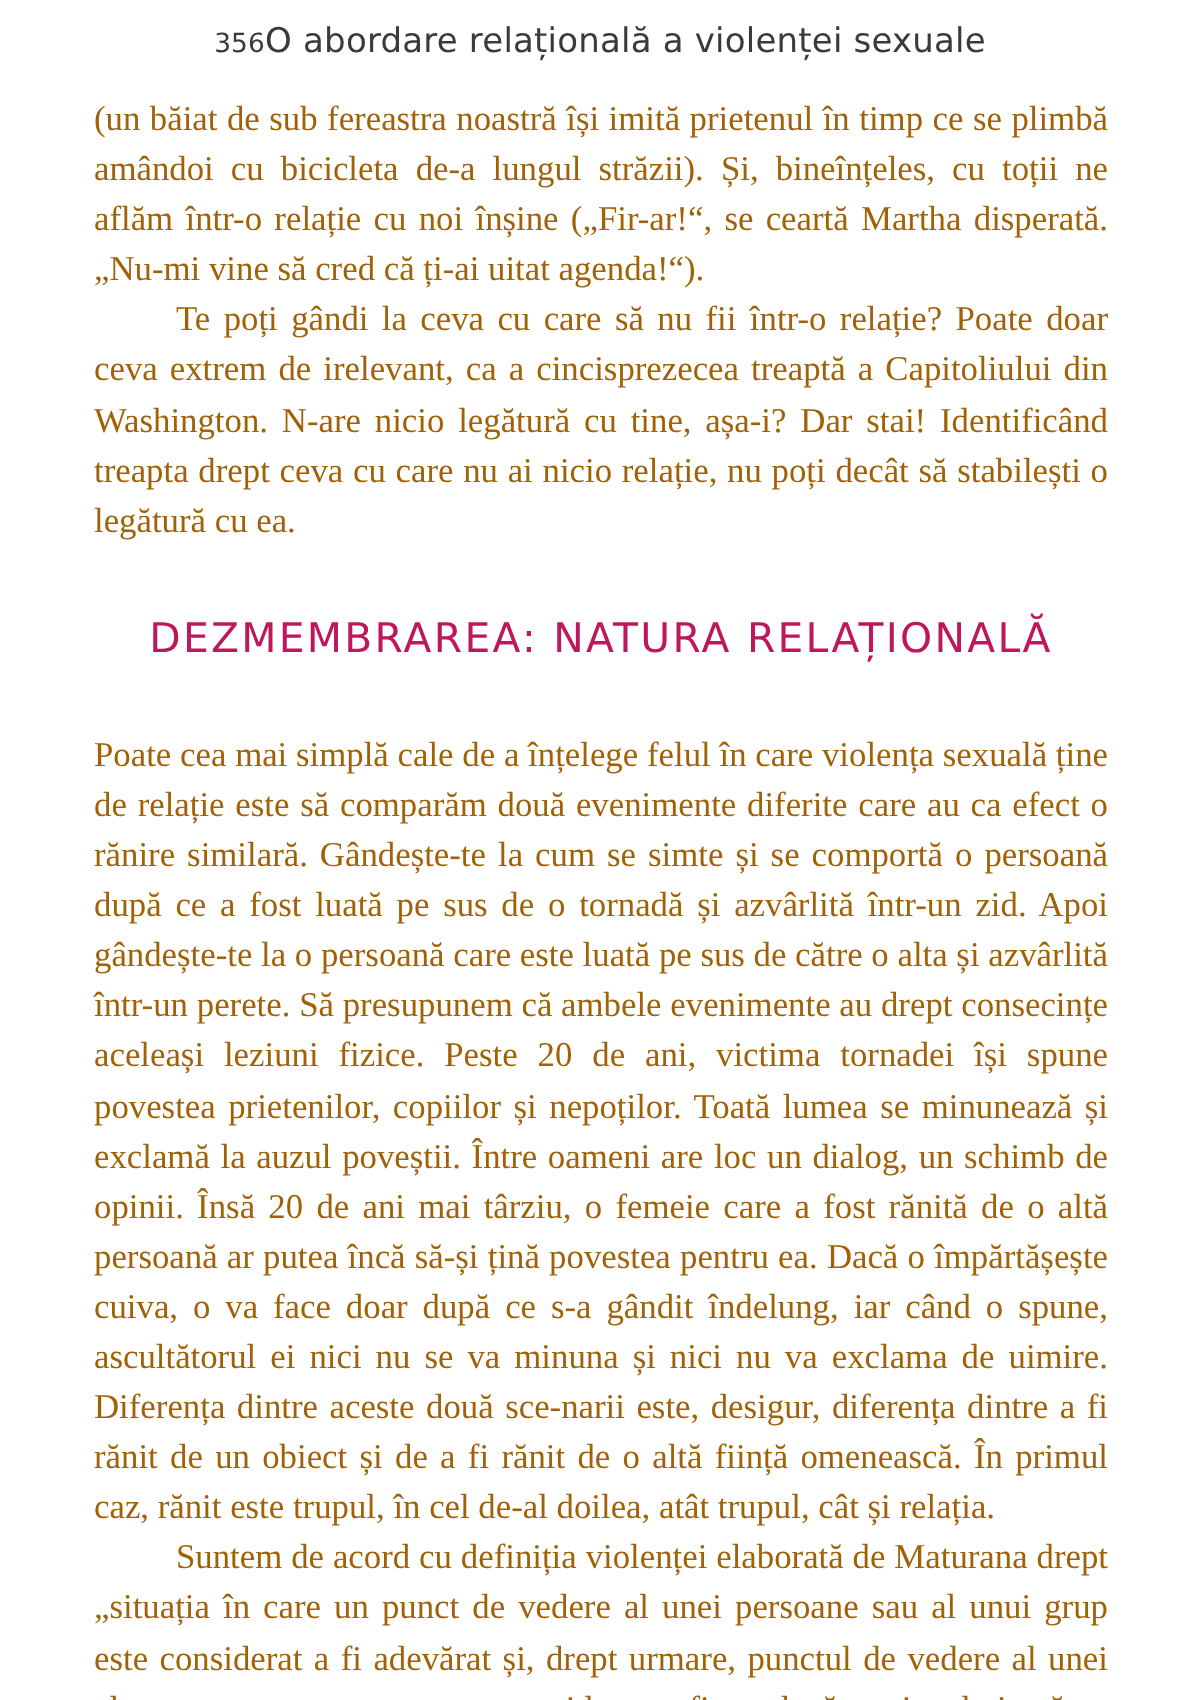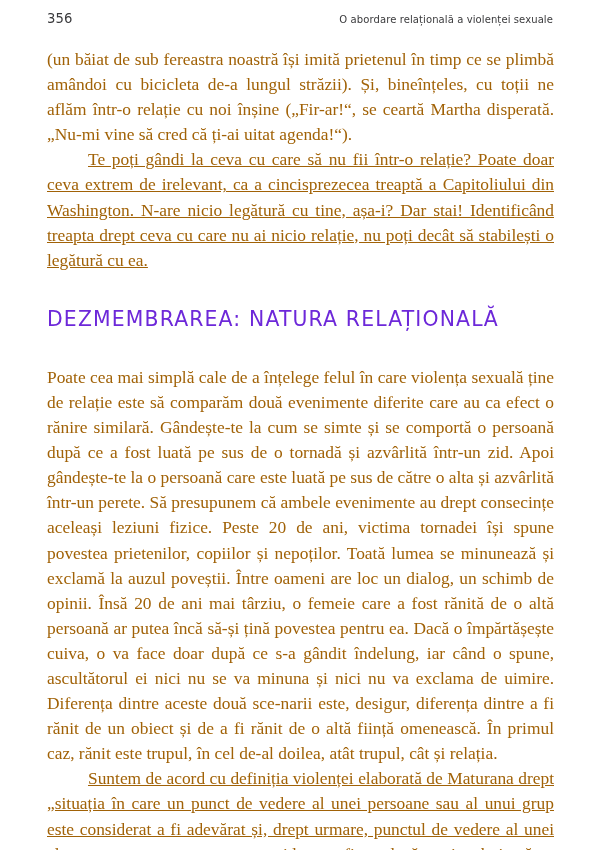--- a/index.html
+++ b/index.html
@@ -25,35 +25,35 @@
 
   
   .running-head {
     position: absolute;
     top: 11px;
     left: 47px;
     width: 506px;
     height: 22px;
     display: flex;
     align-items: baseline;
-    justify-content: space-between;
+    justify-content: center;
     font-family: "DejaVu Sans", "Liberation Sans", sans-serif;
     font-size: 13.2px;
     color: #3a3a3c;
     letter-spacing: 0.1px;
   }
   .folio {
     font-family: "DejaVu Sans", "Liberation Sans", sans-serif;
     font-size: 13.2px;
     color: #3a3a3c;
     white-space: nowrap;
   }
   .head-title {
     font-family: "DejaVu Sans", "Liberation Sans", sans-serif;
-    font-size: 10px;
+    font-size: 17px;
     color: #3a3a3c;
     white-space: nowrap;
   }
 
   
   .textblock {
     position: absolute;
     top: 47px;
     left: 47px;
     width: 507px;
@@ -71,36 +71,35 @@
     -webkit-hyphens: manual;
   }
   p.body.indent {
     text-indent: 41px;
   }
   p.body.noindent {
     text-indent: 0;
   }
   p.body + p.body {
     margin-top: 0;
-    text-decoration: underline;
   }
 
   
 
   
   .section-heading {
     margin: 0;
     padding: 0;
     font-family: "DejaVu Sans", "Liberation Sans", sans-serif;
     font-weight: 400;
     font-size: 20.4px;
     line-height: 33px;
     letter-spacing: 1.15px;
-    text-align: left;
-    color: #6d28d9;
+    text-align: center;
+    color: #be185d;
     text-transform: none;
   }
   .heading-wrap {
     margin-top: 30px;
     margin-bottom: 29px;
   }
   .heading-line {
     display: block;
     white-space: nowrap;
   }

